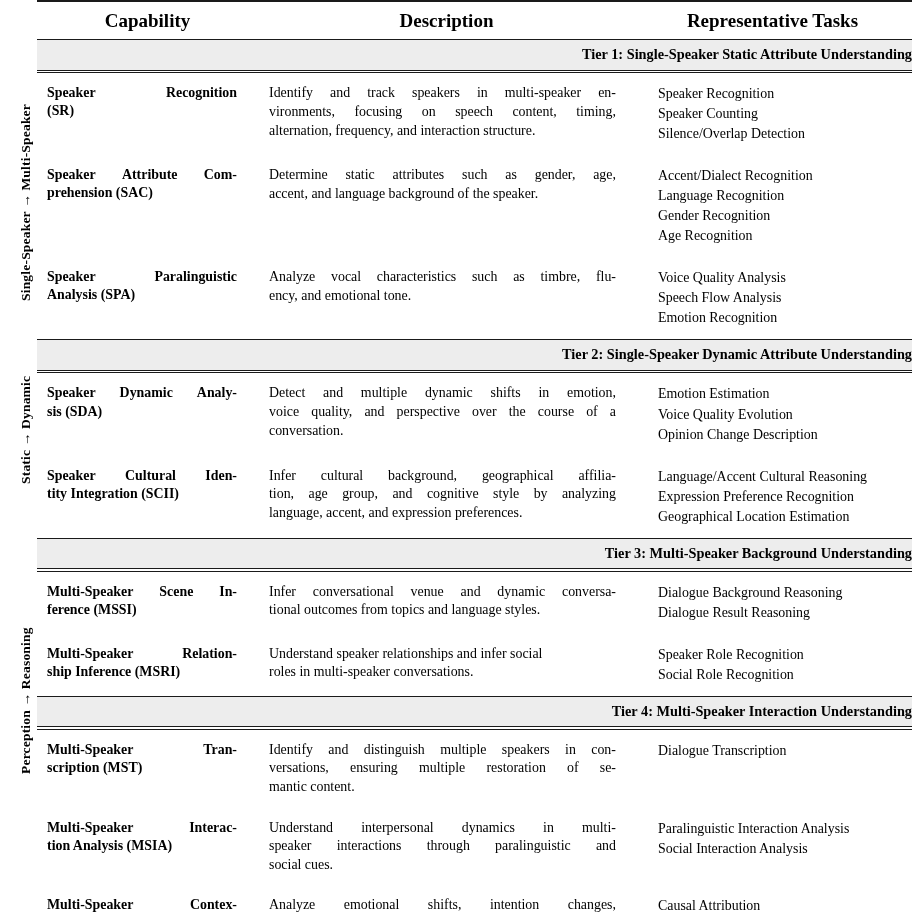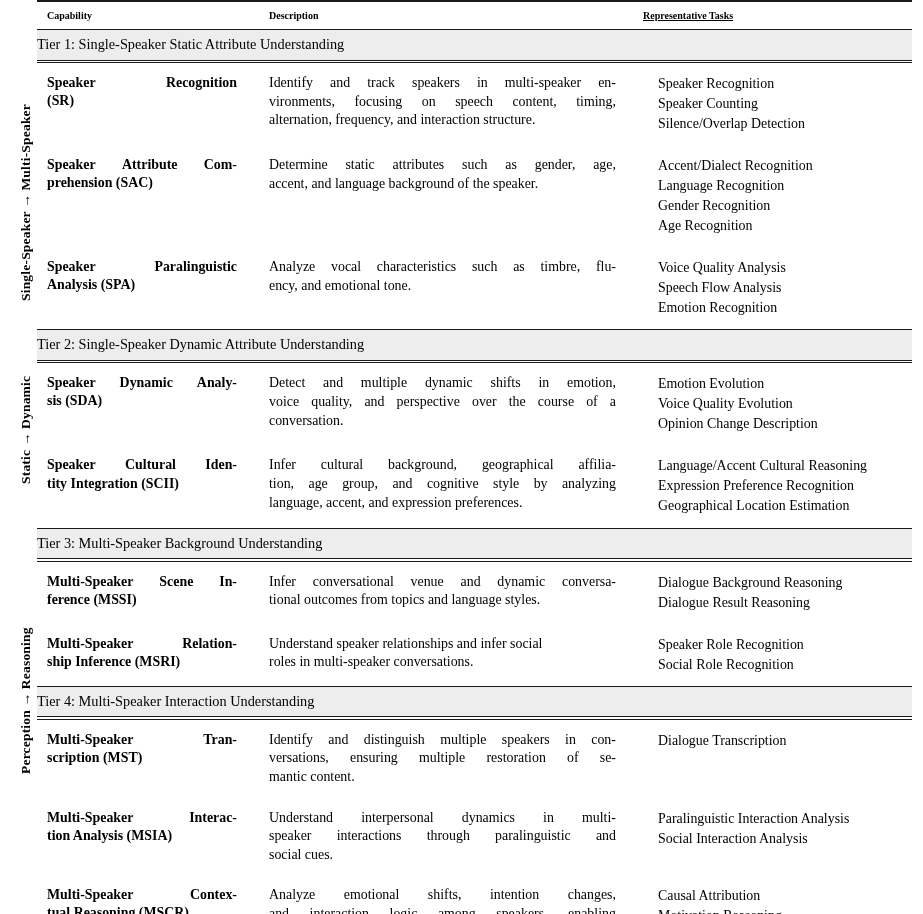--- a/index.html
+++ b/index.html
@@ -69,34 +69,34 @@
   tr.rule-top    > td { border-top: 2.2px solid #1a1a1a; padding: 0; height: 0; font-size: 0; line-height: 0; }
   tr.rule-thin   > td { border-top: 1.1px solid #1a1a1a; padding: 0; height: 0; font-size: 0; line-height: 0; }
   tr.rule-double > td {
     border-top: 1.1px solid #1a1a1a;
     border-bottom: 1.1px solid #1a1a1a;
     padding: 0; height: 1.6px; font-size: 0; line-height: 0;
   }
 
   th.head {
     font-weight: bold;
-    font-size: 10px;
-    text-align: left;
+    font-size: 19px;
+    text-align: center;
     padding: 8px 10px 8px 10px;
     vertical-align: bottom;
     line-height: 1.12;
   }
   th.head.c1 { padding-left: 10px; }
   th.head.c2 { padding-left: 11px; }
-  th.head.c3 { padding-left: 9px; text-decoration: underline; }
+  th.head.c3 { padding-left: 9px; }
 
   td.tier {
     background: #ededed;
-    text-align: left;
-    font-weight: normal;
+    text-align: right;
+    font-weight: bold;
     font-size: 14.3px;
     padding: 6px 0 7px 0;
     line-height: 1.15;
     margin-top: 36px;
   }
 
   td.cap {
     font-weight: bold;
     font-size: 13.9px;
     line-height: 1.30;
@@ -297,21 +297,21 @@
                 <span>perspective</span>
                 <span>over</span>
                 <span>the</span>
                 <span>course</span>
                 <span>of</span>
                 <span>a</span>
               </span>
               <span class="ln">conversation.</span>
             </td>
             <td class="tasks">
-              <span class="tk">Emotion Evolution</span>
+              <span class="tk">Emotion Estimation</span>
               <span class="tk">Voice Quality Evolution</span>
               <span class="tk">Opinion Change Description</span>
             </td>
           </tr>
           <tr>
             <td class="cap">
               <span class="ln j">
                 <span>Speaker</span>
                 <span>Cultural</span>
                 <span>Iden-</span>

